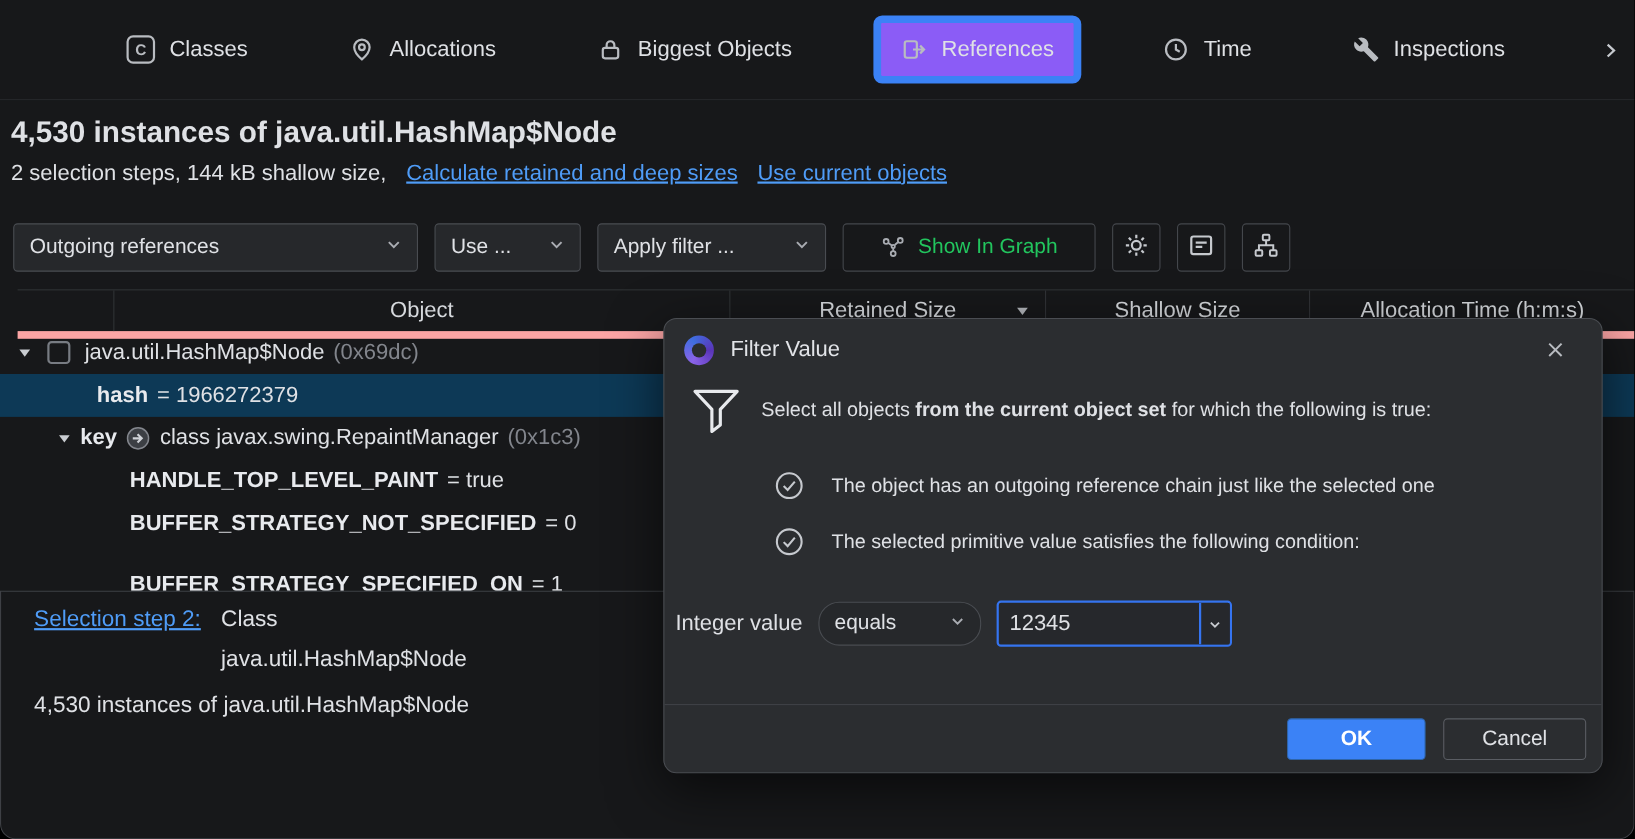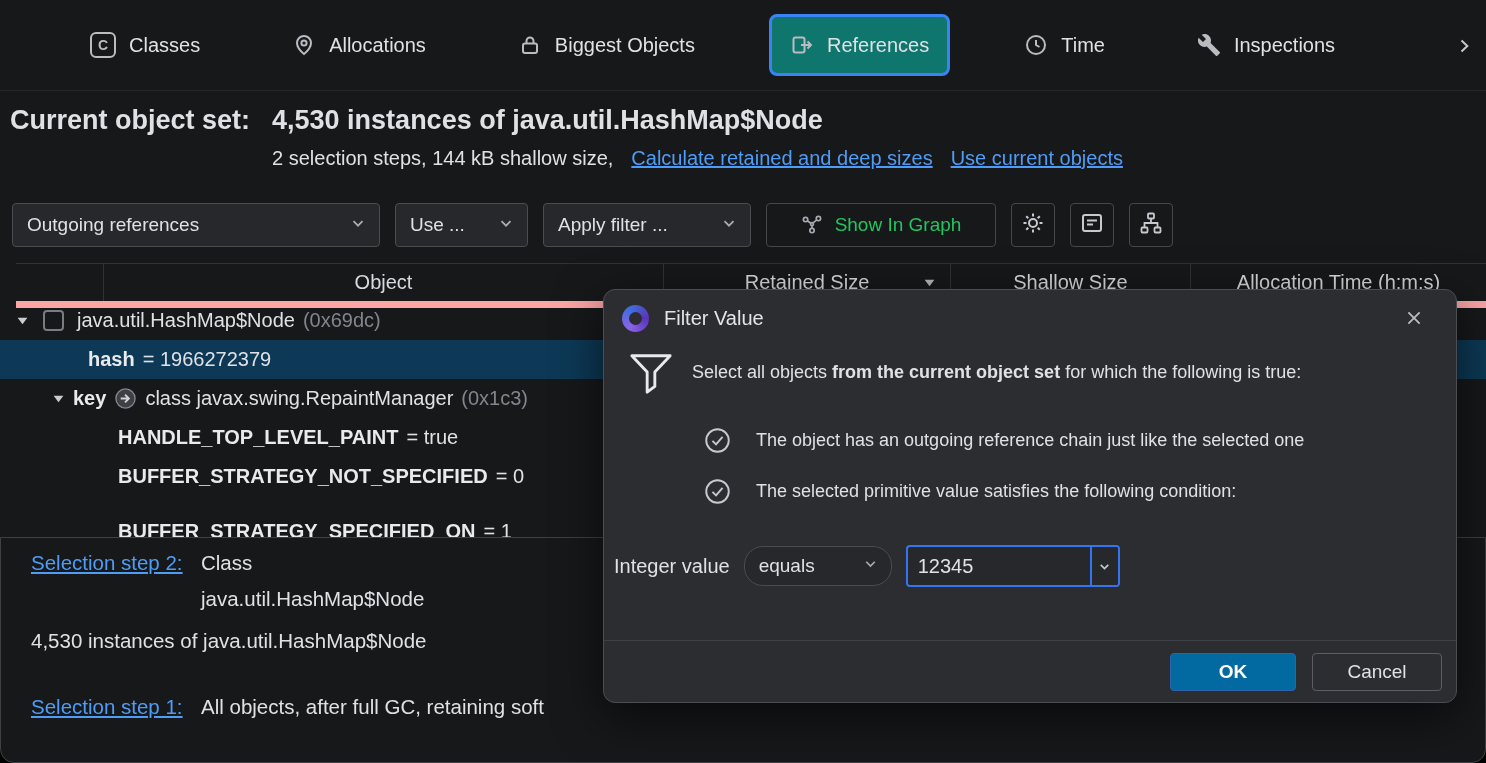--- a/index.html
+++ b/index.html
@@ -2,25 +2,25 @@
 <html><head>
 <meta charset="utf-8">
 <style>
   html,body{margin:0;padding:0;background:#000;}
   body{font-family:"Liberation Sans","DejaVu Sans",sans-serif;-webkit-font-smoothing:antialiased;}
   .app{position:relative;width:1486px;height:763px;background:#17181a;color:#dfe1e5;
        border-radius:0 0 14px 14px;overflow:hidden;}
 
   
   .tabbar{position:absolute;left:0;top:0;right:0;height:91px;display:flex;align-items:center;
-          padding-left:72px;gap:56px;border-bottom:1px solid #242629;box-sizing:border-box;}
+          padding-left:97px;gap:56px;border-bottom:1px solid #242629;box-sizing:border-box;}
   .tab{display:flex;align-items:center;gap:13px;font-size:20px;color:#dfe1e5;height:62px;
        padding:0 18px;border-radius:8px;cursor:default;white-space:nowrap;}
   .tab .ticon{display:flex;color:#b9bcc1;}
-  .tab.selected{background:#0f766e;border:3px solid #3b82f6;box-sizing:border-box;}
+  .tab.selected{background:#8b5cf6;border:7px solid #3b82f6;box-sizing:border-box;}
   .icon-classes{width:22px;height:22px;border:2px solid #b9bcc1;border-radius:6px;display:flex;
        align-items:center;justify-content:center;font-size:14px;font-weight:700;color:#b9bcc1;}
   .icon-classes::before{content:"C";}
   .tab-overflow{position:absolute;right:12px;top:0;height:91px;display:flex;align-items:center;color:#c6c9ce;}
 
   
   .objectset{position:absolute;left:10px;top:105px;display:flex;gap:22px;align-items:flex-start;}
   .os-label{font-size:27px;font-weight:700;white-space:nowrap;}
   .os-main{display:flex;flex-direction:column;gap:11px;}
   .os-title{font-size:27px;font-weight:700;white-space:nowrap;}
@@ -101,21 +101,21 @@
   .combo{width:214px;height:42px;border:2px solid #3574f0;border-radius:4px;display:flex;align-items:stretch;
          box-sizing:border-box;background:#26282c;overflow:hidden;}
   .combo input{flex:1;min-width:0;background:transparent;border:none;outline:none;color:#dfe1e5;
          font-size:20px;font-family:inherit;padding:17px 10px;}
   .combo-btn{width:26px;border-left:2px solid #3574f0;display:flex;align-items:center;justify-content:center;
          color:#c8cbd0;background:#26282c;}
   .dlg-footer{position:absolute;left:0;right:0;bottom:0;height:62px;border-top:1px solid #3e4045;
          display:flex;align-items:center;justify-content:flex-end;gap:16px;padding:0 14px;box-sizing:border-box;}
   .btn{height:38px;border-radius:4px;font-size:19px;display:flex;align-items:center;justify-content:center;
          box-sizing:border-box;cursor:pointer;}
-  .btn-ok{width:126px;background:#0369a1;color:#fff;font-weight:700;border:1px solid #2e64a9;}
+  .btn-ok{width:126px;background:#3b82f6;color:#fff;font-weight:700;border:1px solid #2e64a9;}
   .btn-cancel{width:130px;background:#2b2d30;color:#dfe1e5;border:1px solid #5a5d63;}
 </style>
 </head>
 <body>
 
 <div class="app">
 
   <div class="tabbar">
     <div class="tab">
       <span class="ticon">
@@ -168,21 +168,20 @@
       <span>Inspections</span>
     </div>
     <div class="tab-overflow">
       <svg width="20" height="20" viewBox="0 0 24 24" fill="none" stroke="currentColor" stroke-width="2.4">
           <path d="M9 5.5l7 6.5-7 6.5"></path>
         </svg>
     </div>
   </div>
 
   <div class="objectset">
-    <div class="os-label">Current object set:</div>
     <div class="os-main">
       <div class="os-title">4,530 instances of java.util.HashMap$Node</div>
       <div class="os-sub">
         <span>2 selection steps, 144 kB shallow size,</span>
         <span class="link">Calculate retained and deep sizes</span>
         <span class="link">Use current objects</span>
       </div>
     </div>
   </div>
 
@@ -311,24 +310,20 @@
     </div>
   </div>
 
   <div class="selpanel">
     <div class="step-row">
       <span class="link step-label">Selection step 2:</span>
       <span>Class</span>
     </div>
     <div class="ind sp-line2">java.util.HashMap$Node</div>
     <div class="sp-line3">4,530 instances of java.util.HashMap$Node</div>
-    <div class="step-row sp-line4">
-      <span class="link step-label">Selection step 1:</span>
-      <span>All objects, after full GC, retaining soft</span>
-    </div>
   </div>
 
   <div class="dialog">
     <div class="dlg-header">
       <span class="dlg-logo"></span>
       <span class="dlg-title">Filter Value</span>
       <span class="dlg-close">
         <svg width="18" height="18" viewBox="0 0 16 16" stroke="currentColor" stroke-width="1.6">
             <path d="M3 3l10 10M13 3L3 13"></path>
           </svg>

